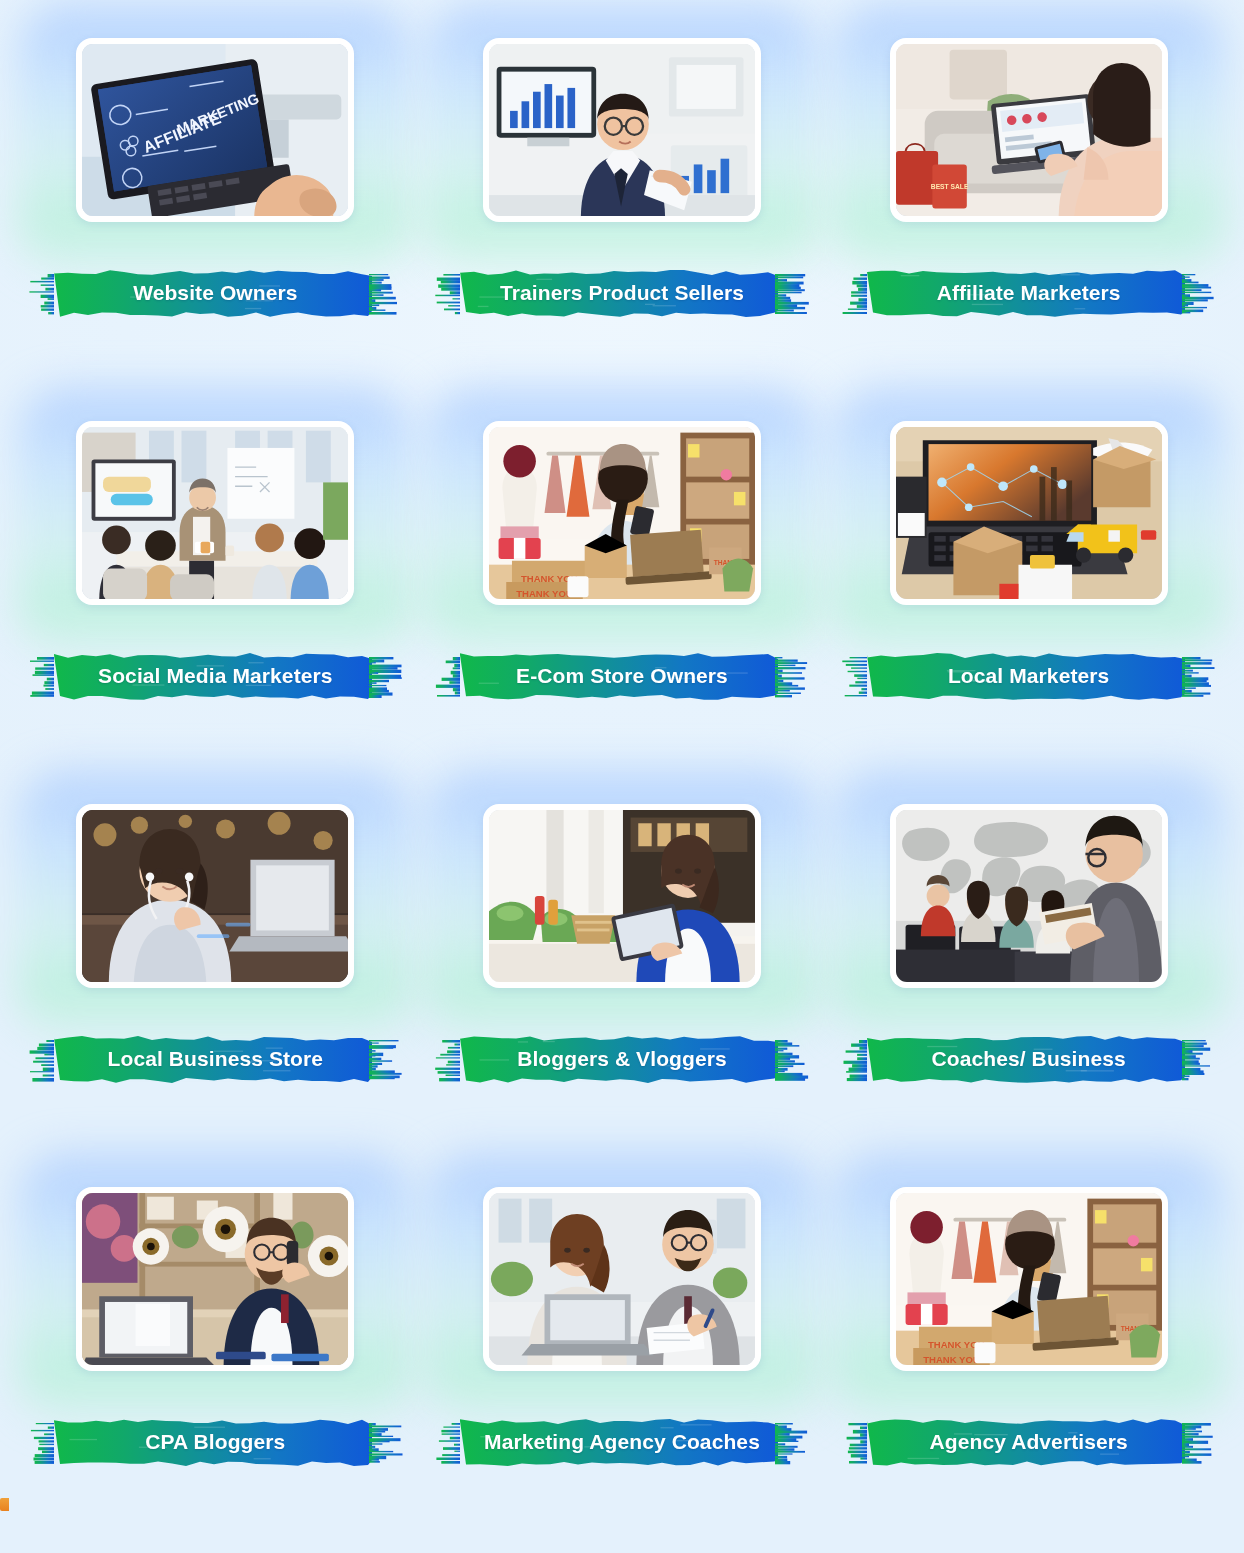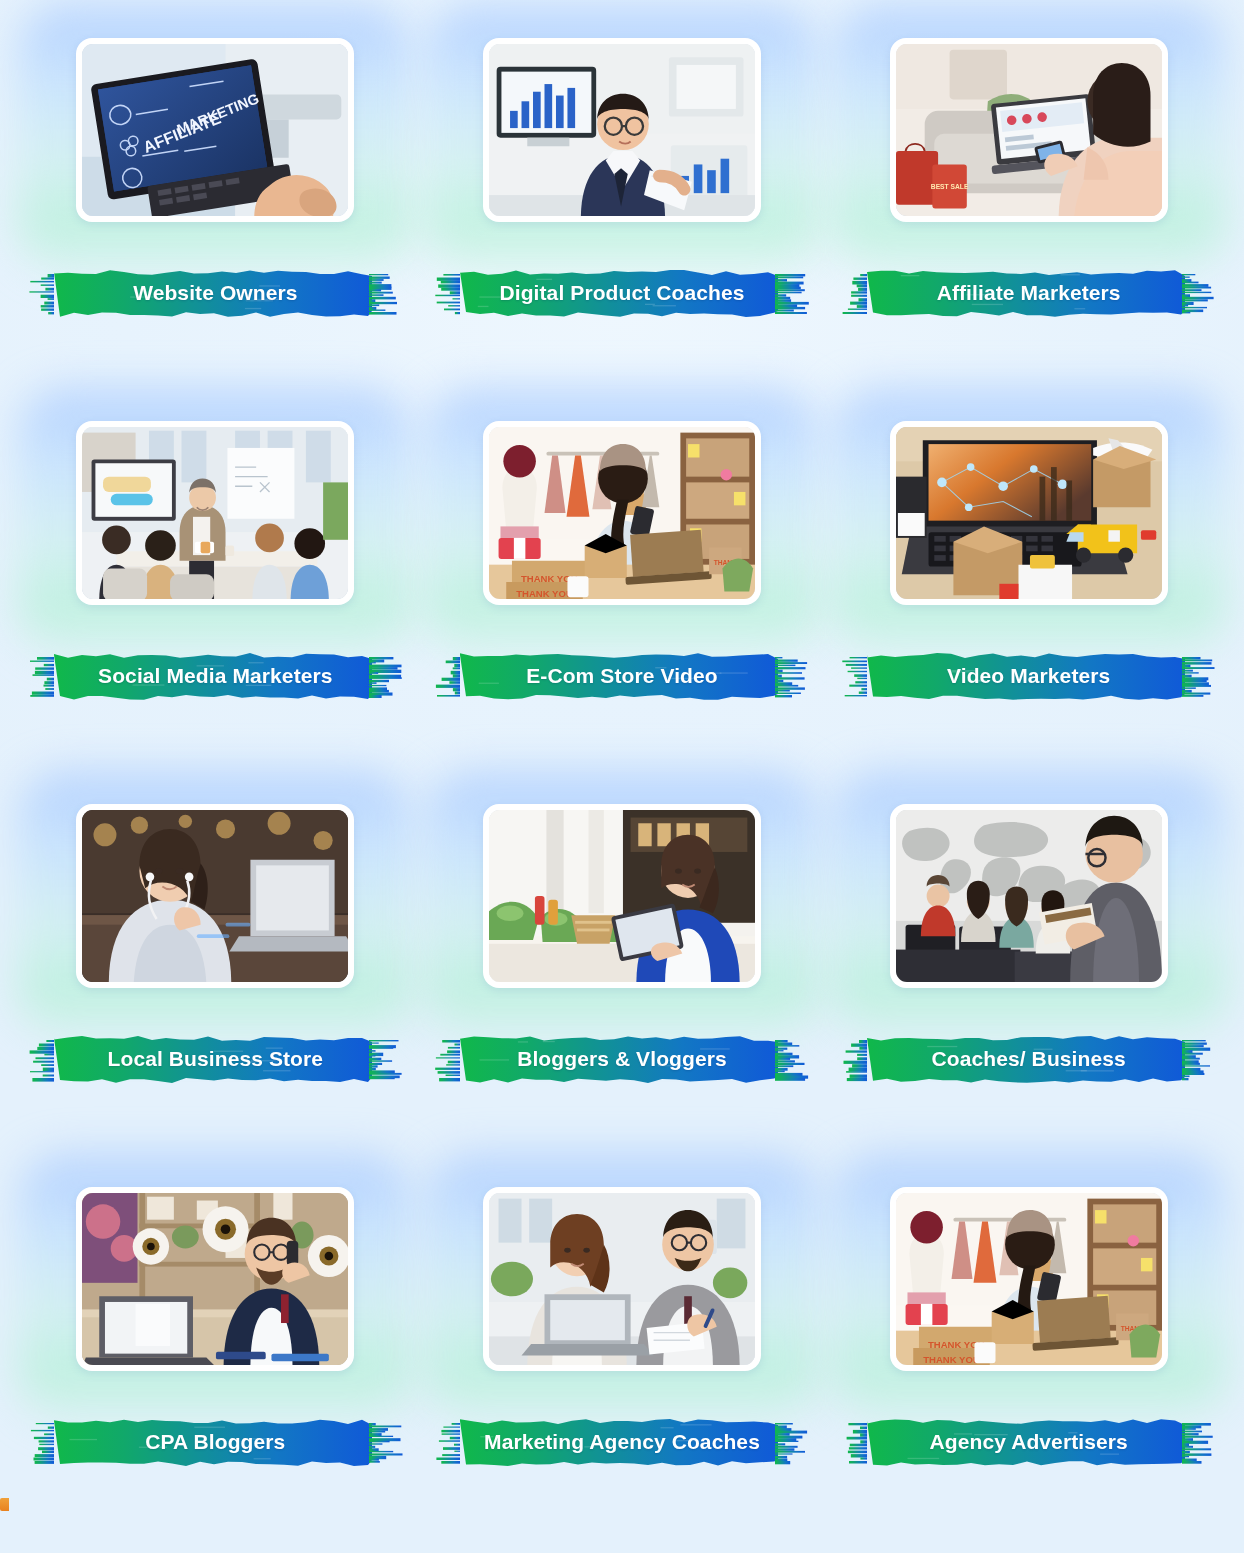--- a/index.html
+++ b/index.html
@@ -239,21 +239,21 @@
             <rect x="341" y="44.9" width="30.1" height="2.4" fill="url(#brush-grad)"></rect>
             <rect x="341" y="47.5" width="18.8" height="2.0" fill="url(#brush-grad)"></rect>
             <rect x="341" y="50.0" width="31.9" height="2.0" fill="url(#brush-grad)"></rect>
             <rect x="102.3" y="16.7" width="15.8" height="1.3" fill="#ffffff" opacity="0.16"></rect>
             <rect x="218.6" y="43.1" width="23.3" height="1.3" fill="#ffffff" opacity="0.16"></rect>
             <rect x="45.4" y="34.4" width="26.4" height="1.3" fill="#ffffff" opacity="0.16"></rect>
             <rect x="211.0" y="41.7" width="9.9" height="1.3" fill="#ffffff" opacity="0.16"></rect>
             <rect x="43.8" y="43.8" width="10.7" height="1.3" fill="#ffffff" opacity="0.16"></rect>
   </svg>
         </div>
-      <div class="banner-label">Digital Product Coaches</div>
+      <div class="banner-label">Trainers Product Sellers</div>
     </div>
     </div>
     <div class="cell">
     <div class="card-wrap">
       <div class="card-glow"></div>
       <div class="card-frame">
         <div class="card-photo" role="img" aria-label="Woman on a sofa shopping online with a laptop and phone beside red sale shopping bags">
           <svg viewBox="0 0 278 184" preserveAspectRatio="xMidYMid slice">
               <use href="#ph-2"></use>
             </svg>
@@ -398,21 +398,21 @@
             <rect x="341" y="44.9" width="14.8" height="1.6" fill="url(#brush-grad)"></rect>
             <rect x="341" y="47.5" width="25.9" height="1.5" fill="url(#brush-grad)"></rect>
             <rect x="341" y="50.0" width="17.0" height="2.4" fill="url(#brush-grad)"></rect>
             <rect x="235.5" y="32.8" width="26.9" height="1.3" fill="#ffffff" opacity="0.16"></rect>
             <rect x="221.2" y="22.1" width="11.2" height="1.3" fill="#ffffff" opacity="0.16"></rect>
             <rect x="285.7" y="27.4" width="28.0" height="1.3" fill="#ffffff" opacity="0.16"></rect>
             <rect x="277.4" y="27.5" width="10.0" height="1.3" fill="#ffffff" opacity="0.16"></rect>
             <rect x="44.7" y="37.6" width="20.2" height="1.3" fill="#ffffff" opacity="0.16"></rect>
   </svg>
         </div>
-      <div class="banner-label">E-Com Store Video</div>
+      <div class="banner-label">E-Com Store Owners</div>
     </div>
     </div>
     <div class="cell">
     <div class="card-wrap">
       <div class="card-glow"></div>
       <div class="card-frame">
         <div class="card-photo" role="img" aria-label="Laptop showing a glowing logistics network beside cardboard boxes, a toy delivery van and a model plane">
           <svg viewBox="0 0 278 184" preserveAspectRatio="xMidYMid slice">
               <use href="#ph-5"></use>
             </svg>
@@ -451,21 +451,21 @@
             <rect x="341" y="44.9" width="9.7" height="2.8" fill="url(#brush-grad)"></rect>
             <rect x="341" y="47.5" width="28.3" height="2.1" fill="url(#brush-grad)"></rect>
             <rect x="341" y="50.0" width="21.4" height="1.8" fill="url(#brush-grad)"></rect>
             <rect x="106.6" y="26.2" width="21.9" height="1.3" fill="#ffffff" opacity="0.16"></rect>
             <rect x="222.1" y="27.1" width="33.2" height="1.3" fill="#ffffff" opacity="0.16"></rect>
             <rect x="105.9" y="25.0" width="28.5" height="1.3" fill="#ffffff" opacity="0.16"></rect>
             <rect x="126.2" y="34.8" width="18.7" height="1.3" fill="#ffffff" opacity="0.16"></rect>
             <rect x="131.6" y="35.5" width="14.6" height="1.3" fill="#ffffff" opacity="0.16"></rect>
   </svg>
         </div>
-      <div class="banner-label">Video Marketers</div>
+      <div class="banner-label">Local Marketers</div>
     </div>
     </div>
     <div class="cell">
     <div class="card-wrap">
       <div class="card-glow"></div>
       <div class="card-frame">
         <div class="card-photo" role="img" aria-label="Woman wearing earphones working on a laptop in a warmly lit cafe at night">
           <svg viewBox="0 0 278 184" preserveAspectRatio="xMidYMid slice">
               <use href="#ph-6"></use>
             </svg>

